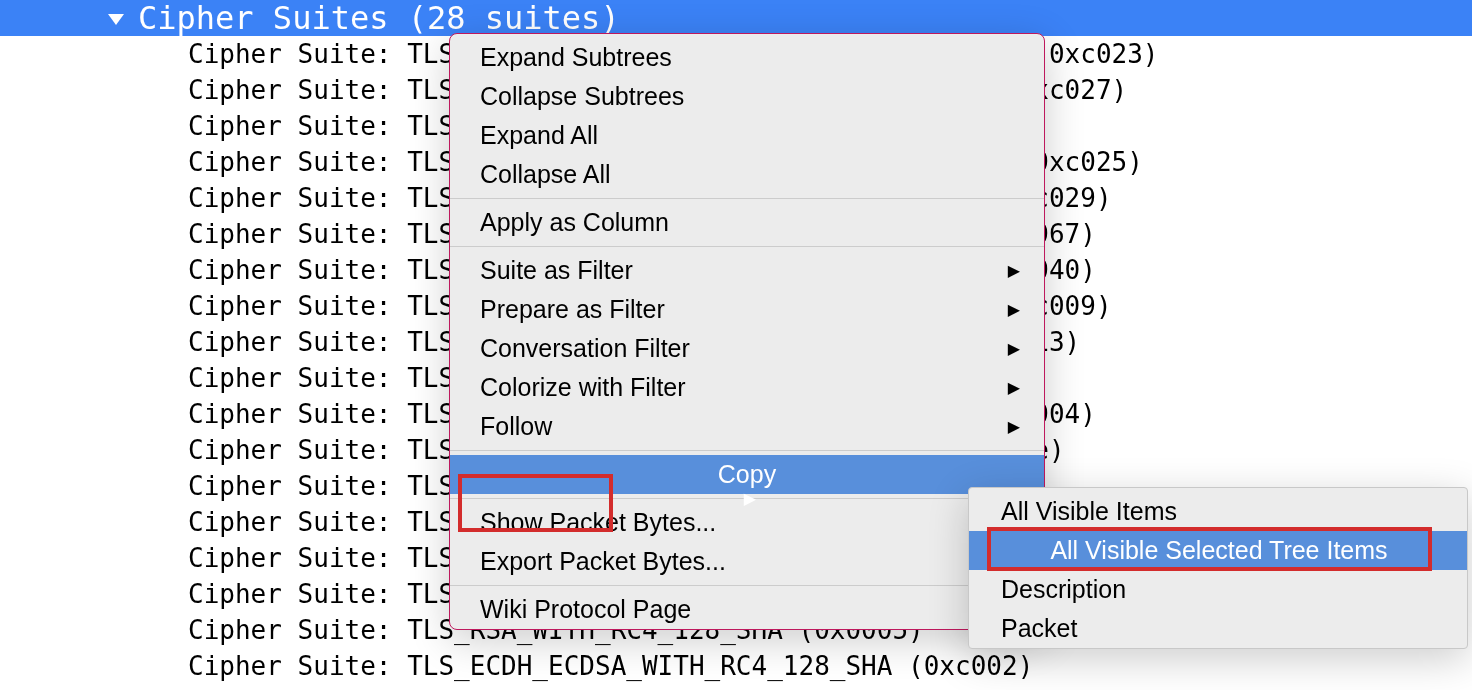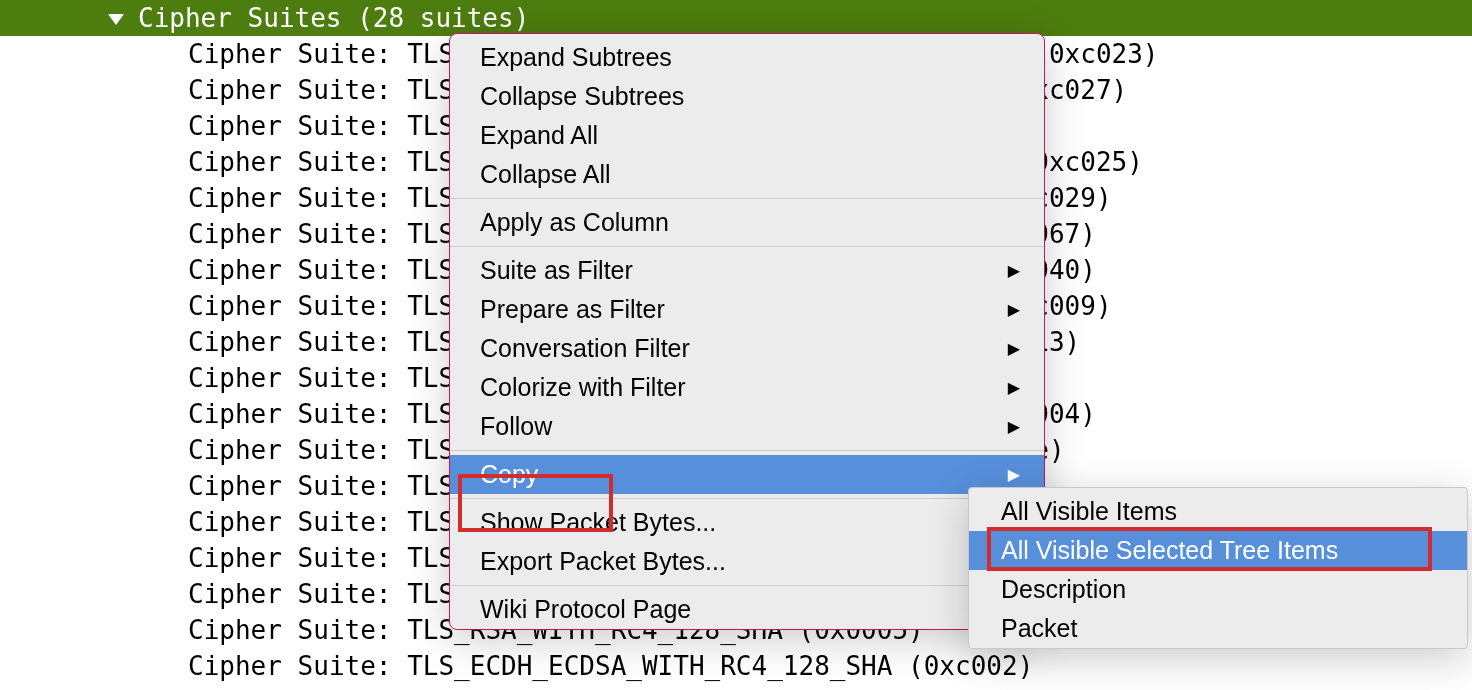--- a/index.html
+++ b/index.html
@@ -10,25 +10,25 @@
     body {
       font-family: "Helvetica Neue", -apple-system, BlinkMacSystemFont, Arial, sans-serif;
       font-size: 24px;
       background: #ffffff;
       width: 1472px;
       height: 690px;
       overflow: hidden;
       position: relative;
     }
     .header-row {
-      background: #4d7c0f;
+      background: #3b82f6;
       color: #ffffff;
       padding: 2px 0 2px 108px;
       font-family: "Menlo", "Monaco", "Consolas", monospace;
-      font-size: 26px;
+      font-size: 32px;
       display: flex;
       align-items: center;
       height: 36px;
     }
     .header-row .triangle {
       display: inline-block;
       width: 0;
       height: 0;
       border-left: 8px solid transparent;
       border-right: 8px solid transparent;
@@ -65,20 +65,21 @@
       padding: 5px 30px 5px 30px;
       display: flex;
       justify-content: space-between;
       align-items: center;
       height: 39px;
       cursor: default;
     }
     .menu-item.highlighted {
       background: #588fdb;
       color: #ffffff;
+      flex-direction: column;
     }
     .menu-separator {
       height: 1px;
       background: #cccccc;
       margin: 4px 0;
     }
     .submenu-arrow {
       font-size: 16px;
       margin-right: -6px;
     }

